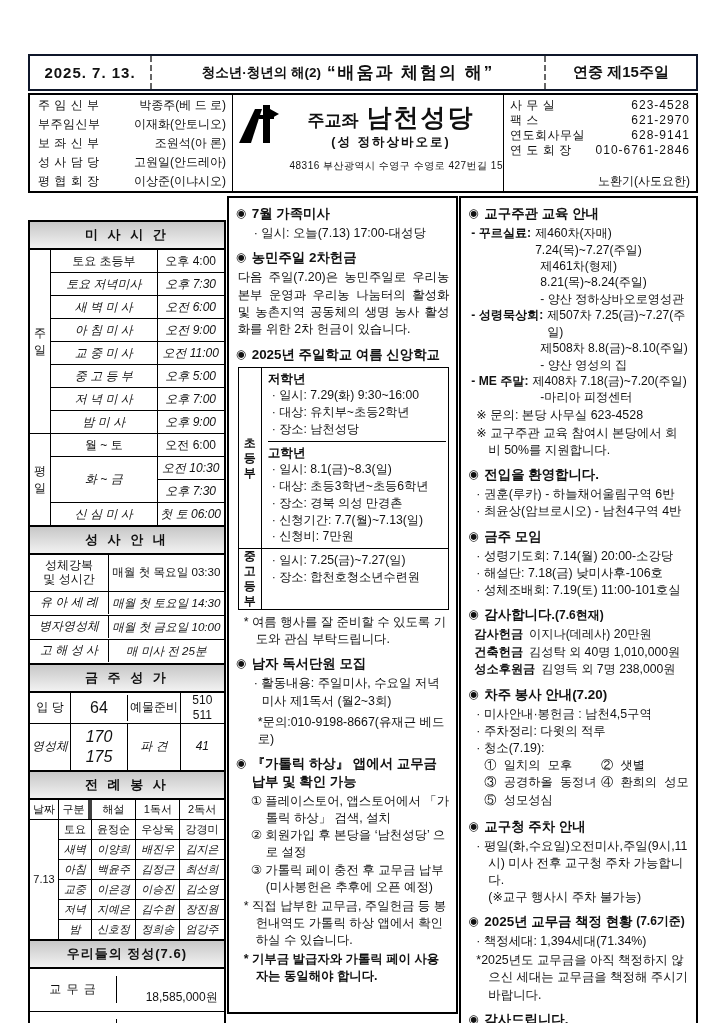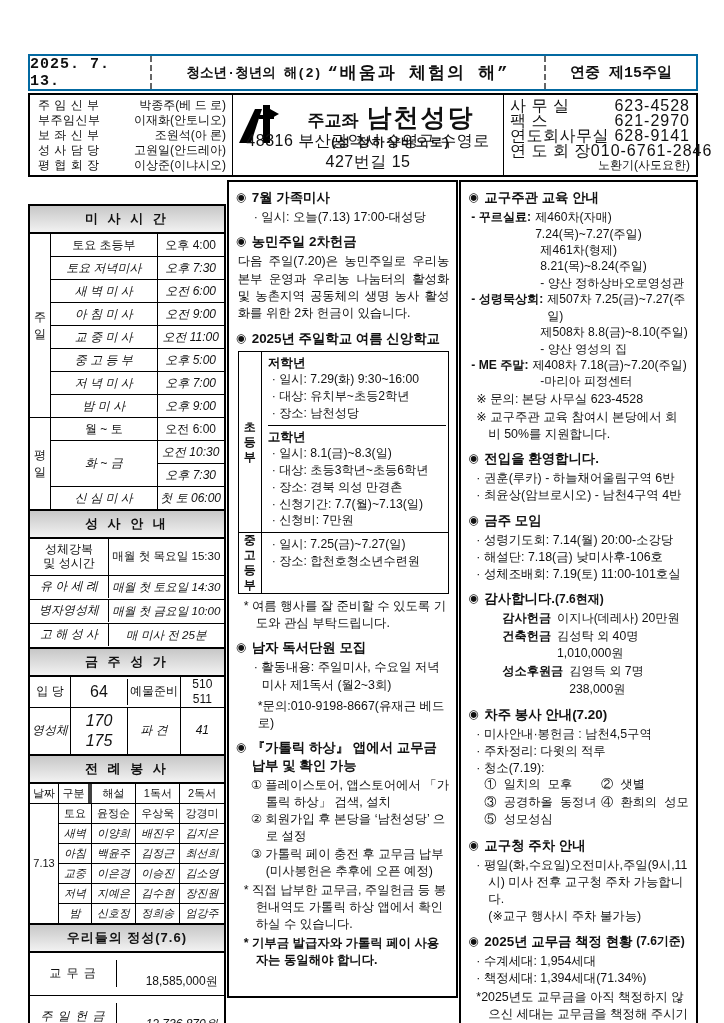--- a/index.html
+++ b/index.html
@@ -1,42 +1,42 @@
 <!DOCTYPE html>
 <html><head>
 <meta charset="utf-8">
 <style>
   html,body{margin:0;padding:0;background:#fff;}
   body{width:724px;height:1023px;overflow:hidden;
        font-family:"Liberation Sans","DejaVu Sans",sans-serif;color:#111;}
   .page{box-sizing:border-box;width:724px;height:1023px;padding:54px 26px 8px 28px;}
 
   
-  .topbar{display:flex;align-items:stretch;border:2px solid #0369a1;height:33px;margin-bottom:2px;font-family:Liberation Mono, monospace;}
+  .topbar{display:flex;align-items:stretch;border:2px solid #0f172a;height:33px;margin-bottom:2px;}
   .topbar .cell{display:flex;align-items:center;justify-content:center;font-weight:bold;}
   .tb-date{width:120px;font-size:15px;letter-spacing:1px;}
   .tb-theme{flex:1;border-left:2px dashed #666;border-right:2px dashed #666;gap:6px;}
   .tb-theme .pref{font-size:13.5px;}
   .tb-theme .quote{font-size:17px;letter-spacing:2px;}
   .tb-period{width:150px;font-size:15px;}
 
   
-  .hdr{display:flex;border:2px solid #000;height:84px;box-sizing:border-box;margin-bottom:3px;}
+  .hdr{display:flex;border:2px solid #000;height:100px;box-sizing:border-box;margin-bottom:3px;}
   .hdr-clergy{width:188px;padding:3px 6px 2px 8px;border-right:1.5px solid #000;display:flex;flex-direction:column;justify-content:space-between;}
   .clergy-row{display:flex;justify-content:space-between;font-size:12px;line-height:15px;white-space:nowrap;}
   .clergy-row .role{letter-spacing:.5px;}
   .hdr-center{flex:1;position:relative;border-right:1.5px solid #000;}
   .logo{position:absolute;left:6px;top:8px;}
   .hc-top{display:flex;align-items:baseline;justify-content:center;gap:8px;padding:6px 0 0 46px;}
   .hc-prefix{font-size:17px;font-weight:900;}
   .hc-name{font-size:25px;font-weight:900;letter-spacing:2px;}
   .hc-patron{text-align:center;padding-left:46px;font-size:12.5px;font-weight:bold;letter-spacing:2px;}
-  .hc-addr{position:absolute;left:0;right:0;bottom:2px;text-align:center;font-size:16px;letter-spacing:.5px;}
+  .hc-addr{position:absolute;left:0;right:0;bottom:18px;text-align:right;font-size:10px;letter-spacing:.5px;}
   .hdr-contacts{width:180px;padding:3px 6px 2px 6px;display:flex;flex-direction:column;justify-content:space-between;}
-  .ct-row{display:flex;justify-content:space-between;font-size:16px;line-height:15px;white-space:nowrap;}
+  .ct-row{display:flex;justify-content:space-between;font-size:12px;line-height:15px;white-space:nowrap;}
   .ct-row .cl{letter-spacing:.5px;}
   .ct-row .cv{letter-spacing:1px;}
   .ct-note{text-align:right;font-size:12px;line-height:15px;}
 
   
   .content{display:flex;align-items:flex-start;}
   .col-left{width:198px;box-sizing:border-box;}
   .col-mid{width:232px;min-height:818px;box-sizing:border-box;border:2px solid #000;margin-left:1px;padding:5px 7px;}
   .col-right{width:239px;min-height:794px;box-sizing:border-box;border:2px solid #000;margin-left:1px;padding:5px 7px;}
 
@@ -112,21 +112,21 @@
   .step{font-size:12.4px;line-height:1.38;padding-left:30px;text-indent:-15px;}
   .bold{font-weight:bold;}
 
   .edurow{display:flex;font-size:12.1px;line-height:1.36;}
   .edurow .el{font-weight:bold;white-space:nowrap;padding-left:3px;}
   .edurow .el:empty{padding-left:0;}
   .edurow .el:empty+.et{padding-left:72px;}
   .edurow .et{padding-left:4px;}
 
   .krow{display:flex;font-size:12.2px;line-height:1.45;padding-left:6px;}
-  .krow .kl{font-weight:bold;white-space:nowrap;padding-right:6px;margin-left:28px;}
+  .krow .kl{font-weight:bold;white-space:nowrap;padding-right:6px;}
   .grid2{display:grid;grid-template-columns:57% 43%;padding-left:16px;font-size:12.2px;line-height:1.45;font-family:Liberation Mono, monospace;}
 </style>
 </head>
 <body>
 
 <div class="page">
 
   <div class="topbar">
     <div class="cell tb-date">2025. 7. 13.</div>
     <div class="cell tb-theme">
@@ -284,21 +284,21 @@
         </div>
       </div>
 
       <div class="blk sac">
         <div class="ttl">성 사 안 내</div>
         <div>
 
             <div class="r">
               <span class="name pre">성체강복
 및 성시간</span>
-              <span class="time">매월 첫 목요일 15:30</span>
+              <span class="time">매월 첫 목요일 03:30</span>
             </div>
 
             <div class="r">
               <span class="name pre">유 아 세 례</span>
               <span class="time">매월 첫 토요일 14:30</span>
             </div>
 
             <div class="r">
               <span class="name pre">병자영성체</span>
               <span class="time">매월 첫 금요일 10:00</span>
@@ -647,21 +647,20 @@
         <div class="liw" style="padding-left:20px;text-indent:-12px">· 평일(화,수요일)오전미사,주일(9시,11시) 미사 전후 교구청 주차 가능합니다.</div>
         <div class="li" style="padding-left:20px">(※교구 행사시 주차 불가능)</div>
       </div>
 
       <div class="sec">
         <div class="sec-h">
           <span class="sec-title" style="display:flex"><span class="bull"></span><span>2025년 교무금 책정 현황</span>&nbsp;<span class="sfx">(7.6기준)</span></span>
         </div>
         <div>
 
-        <div class="li" style="padding-left:8px">· 수계세대: 1,954세대</div>
             <div class="li" style="padding-left:8px">· 책정세대: 1,394세대(71.34%)</div>
           </div>
         <div class="notew">*2025년도 교무금을 아직 책정하지 않으신 세대는 교무금을 책정해 주시기 바랍니다.</div>
       </div>
 
       <div class="sec">
         <div class="sec-h">
           <span class="bull"></span>
           <span class="sec-title">감사드립니다.</span>
         </div>

